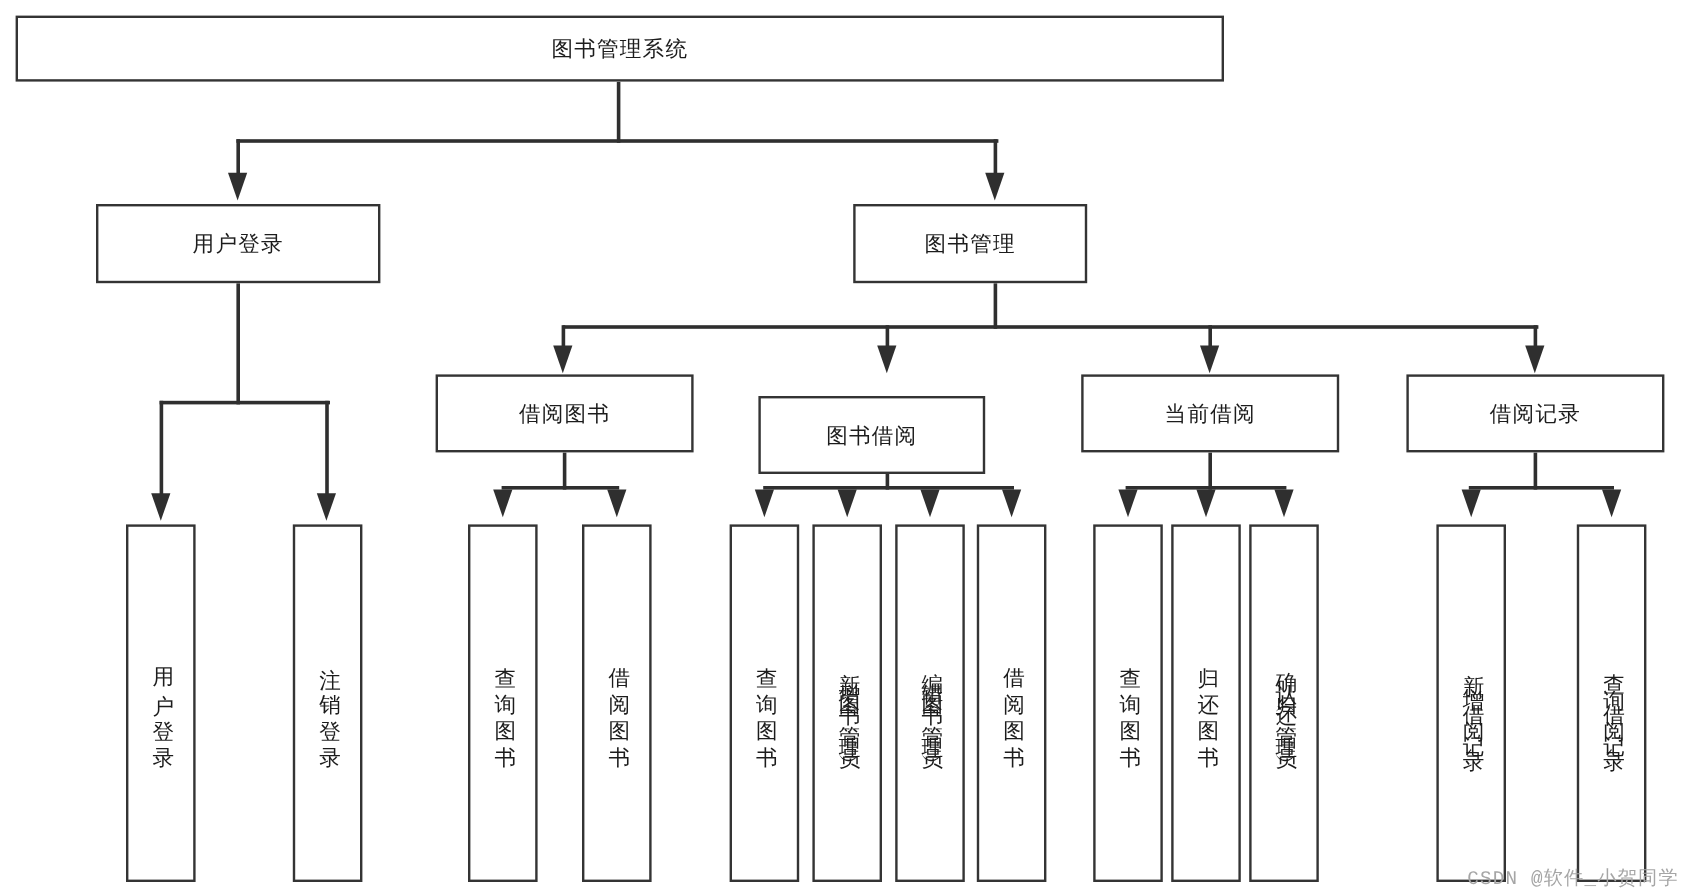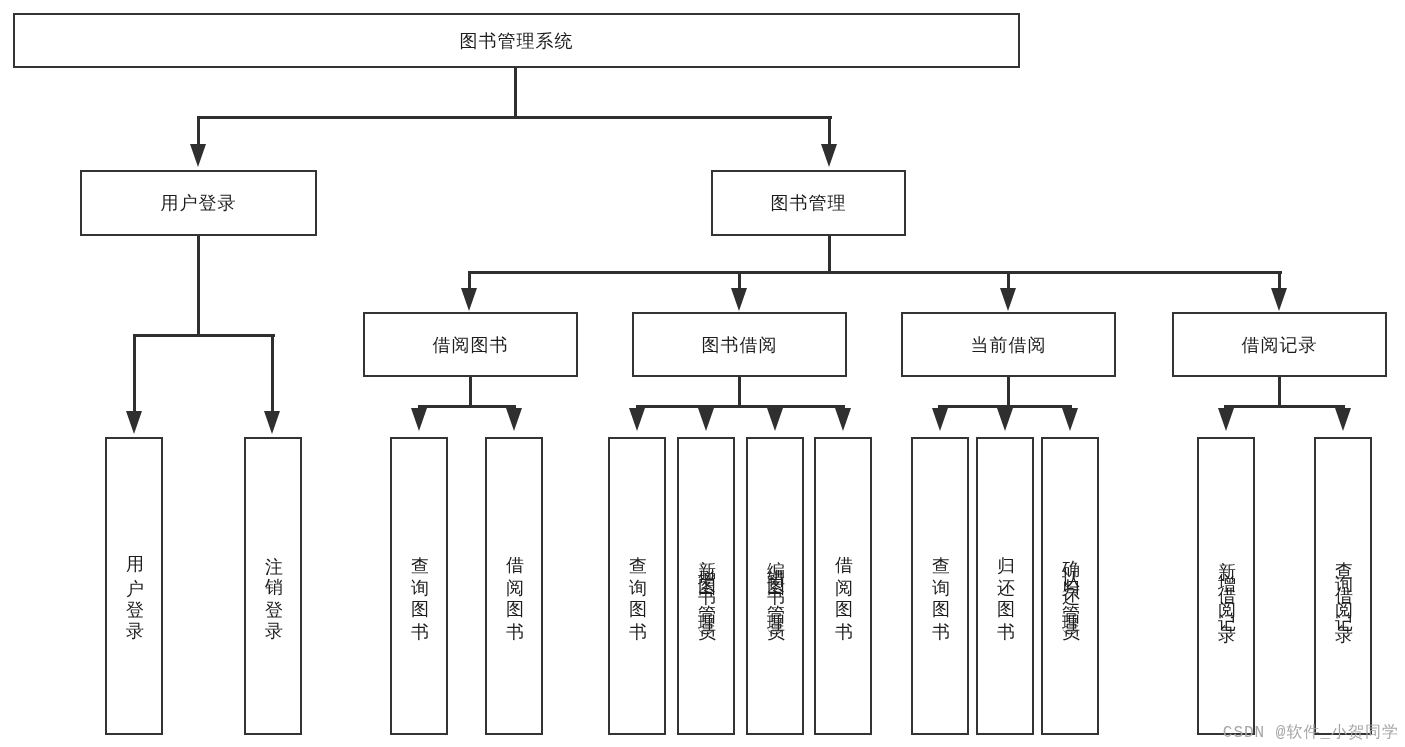--- a/index.html
+++ b/index.html
@@ -105,21 +105,21 @@
   <div class="line" style="left:738px;top:271px;width:3px;height:19px"></div>
   <div class="arrow" style="left:731px;top:288px"></div>
   <div class="line" style="left:1007px;top:271px;width:3px;height:19px"></div>
   <div class="arrow" style="left:1000px;top:288px"></div>
   <div class="line" style="left:1278px;top:271px;width:3px;height:19px"></div>
   <div class="arrow" style="left:1271px;top:288px"></div>
 
   <div class="box" style="left:363px;top:312px;width:215px;height:65px">
     <span>借阅图书</span>
   </div>
-  <div class="box" style="left:632px;top:312px;width:215px;height:65px">
+  <div class="box" style="left:632px;top:330px;width:189px;height:65px">
     <span>图书借阅</span>
   </div>
   <div class="box" style="left:1172px;top:312px;width:215px;height:65px">
     <span>借阅记录</span>
   </div>
   <div class="box" style="left:901px;top:312px;width:215px;height:65px">
     <span>当前借阅</span>
   </div>
 
   <div class="line" style="left:469px;top:377px;width:3px;height:31px"></div>

